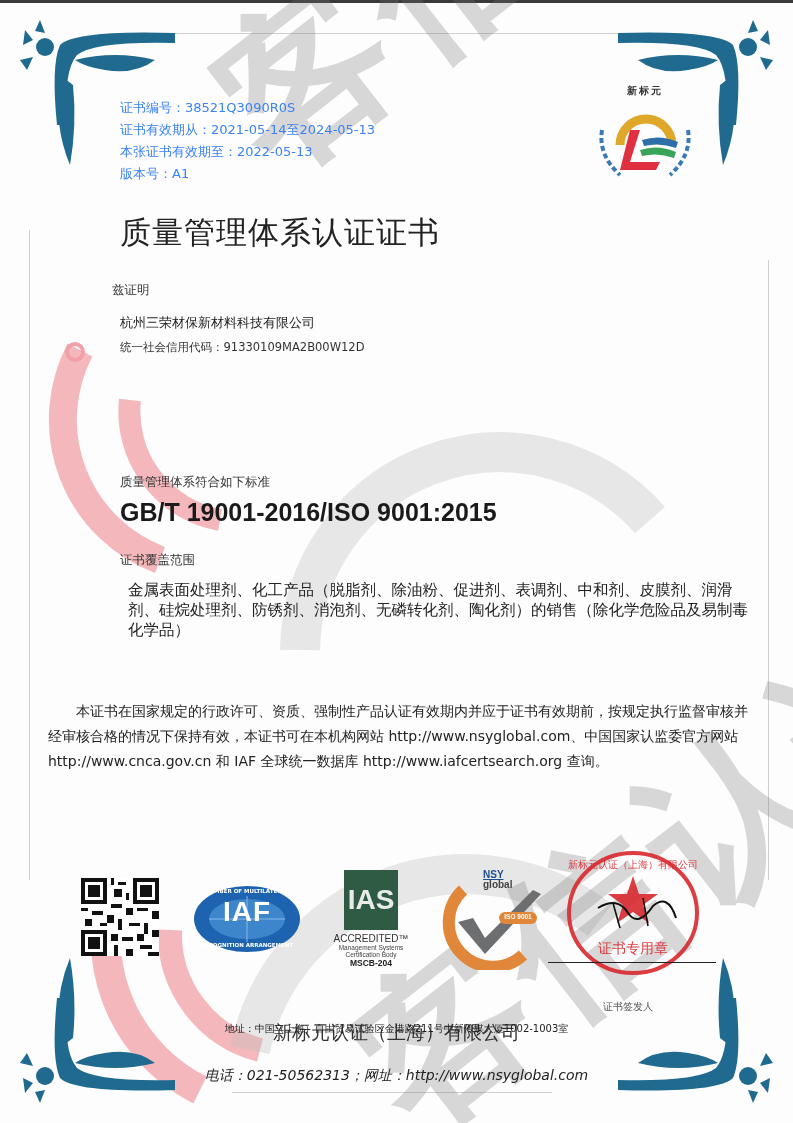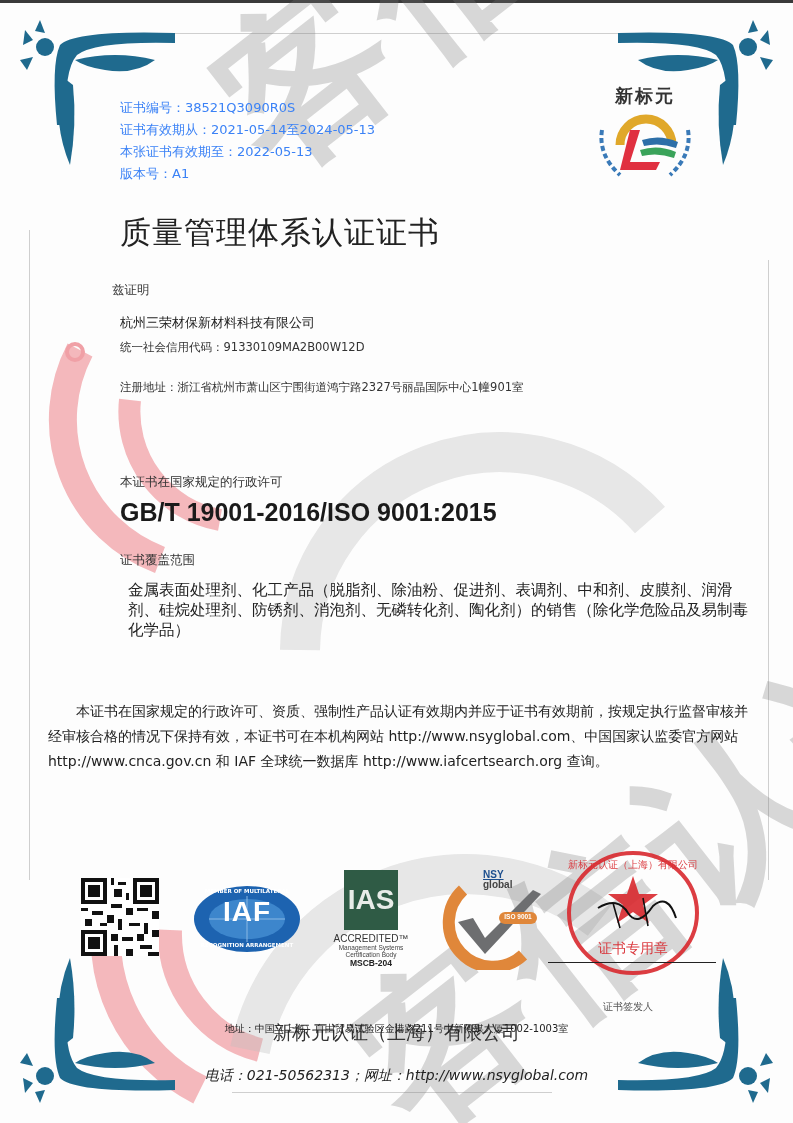--- a/index.html
+++ b/index.html
@@ -111,21 +111,21 @@
     <path d="M 45 30 Q 60 15 160 18 L 160 28 Q 80 26 62 40 Q 48 56 52 110 L 42 110 Q 36 50 45 30 Z"></path>
     <path d="M 60 45 Q 100 35 140 45 Q 120 60 90 55 Q 70 52 60 45 Z"></path>
     <path d="M 45 60 Q 38 110 55 150 Q 62 110 58 70 Z"></path>
     <path d="M 10 15 L 18 25 L 8 30 Z"></path>
     <path d="M 25 5 L 30 18 L 20 16 Z"></path>
     <path d="M 5 45 L 18 42 L 12 55 Z"></path>
   </g>
 </svg>
 
 <div style="position:absolute;left:590px;top:78px;width:110px;height:100px;">
-  <div style="position:absolute;left:0;width:110px;top:6px;text-align:center;font-size:18px;font-weight:bold;color:#333;letter-spacing:2px;">新标元</div>
+  <div style="position:absolute;left:0;width:110px;top:6px;text-align:center;font-size:10px;font-weight:bold;color:#333;letter-spacing:2px;">新标元</div>
   <svg width="110" height="80" style="position:absolute;left:0;top:22px;">
     <path d="M 30 45 A 26 26 0 0 1 82 45" fill="none" stroke="#e0a82a" stroke-width="9"></path>
     <path d="M 40 30 L 50 30 L 40 62 L 70 62 L 66 70 L 30 70 Z" fill="#e03040"></path>
     <path d="M 52 40 Q 70 34 88 42 L 86 48 Q 70 42 54 46 Z" fill="#2d6fa8"></path>
     <path d="M 50 50 Q 68 44 86 52 L 84 58 Q 68 52 52 56 Z" fill="#3aa35a"></path>
     <path d="M 12 30 Q 8 55 30 75" fill="none" stroke="#3a7ab8" stroke-width="4" stroke-dasharray="5 3"></path>
     <path d="M 98 30 Q 102 55 80 75" fill="none" stroke="#3a7ab8" stroke-width="4" stroke-dasharray="5 3"></path>
   </svg>
 </div>
 
@@ -134,24 +134,23 @@
   <div>证书有效期从：2021-05-14至2024-05-13</div>
   <div>本张证书有效期至：2022-05-13</div>
   <div>版本号：A1</div>
 </div>
 
 <div class="title">质量管理体系认证证书</div>
 <div class="hereby">兹证明</div>
 <div class="company">杭州三荣材保新材料科技有限公司</div>
 <div class="credit">统一社会信用代码：91330109MA2B00W12D</div>
 <div class="addr">
-  <div>注册地址：浙江省杭州市萧山区宁围街道鸿宁路2327号丽晶国际中心1幢901室</div>
-</div>
-
-<div class="std-label">本证书在国家规定的行政许可</div>
+</div>
+
+<div class="std-label">质量管理体系符合如下标准</div>
 <div class="std">GB/T 19001-2016/ISO 9001:2015</div>
 <div class="scope-label">证书覆盖范围</div>
 <div class="scope">金属表面处理剂、化工产品（脱脂剂、除油粉、促进剂、表调剂、中和剂、皮膜剂、润滑剂、硅烷处理剂、防锈剂、消泡剂、无磷转化剂、陶化剂）的销售（除化学危险品及易制毒化学品）</div>
 <div class="notice">本证书在国家规定的行政许可、资质、强制性产品认证有效期内并应于证书有效期前，按规定执行监督审核并经审核合格的情况下保持有效，本证书可在本机构网站 http://www.nsyglobal.com、中国国家认监委官方网站 http://www.cnca.gov.cn 和 IAF 全球统一数据库 http://www.iafcertsearch.org 查询。</div>
 
 <div class="logos">
 
   <svg width="78" height="78" viewBox="0 0 21 21" style="position:absolute;left:81px;top:8px;" shape-rendering="crispEdges">
     <rect width="21" height="21" fill="#fff"></rect>
     <g fill="#111">

